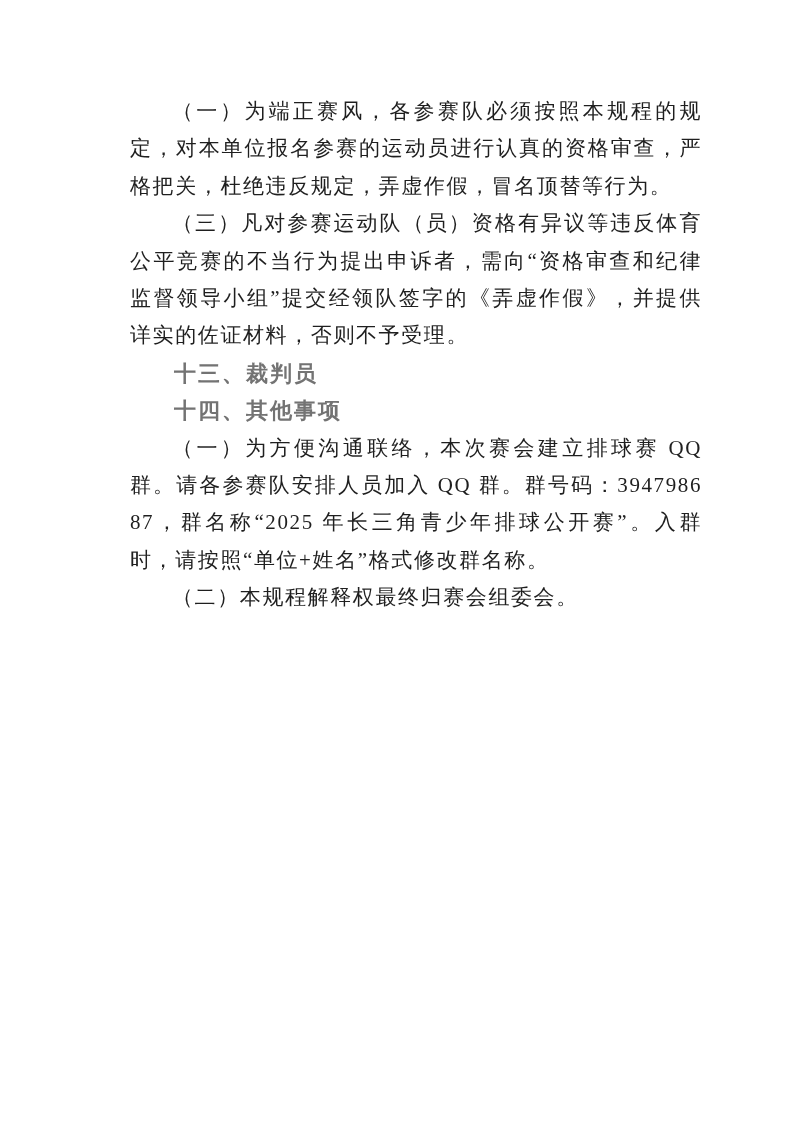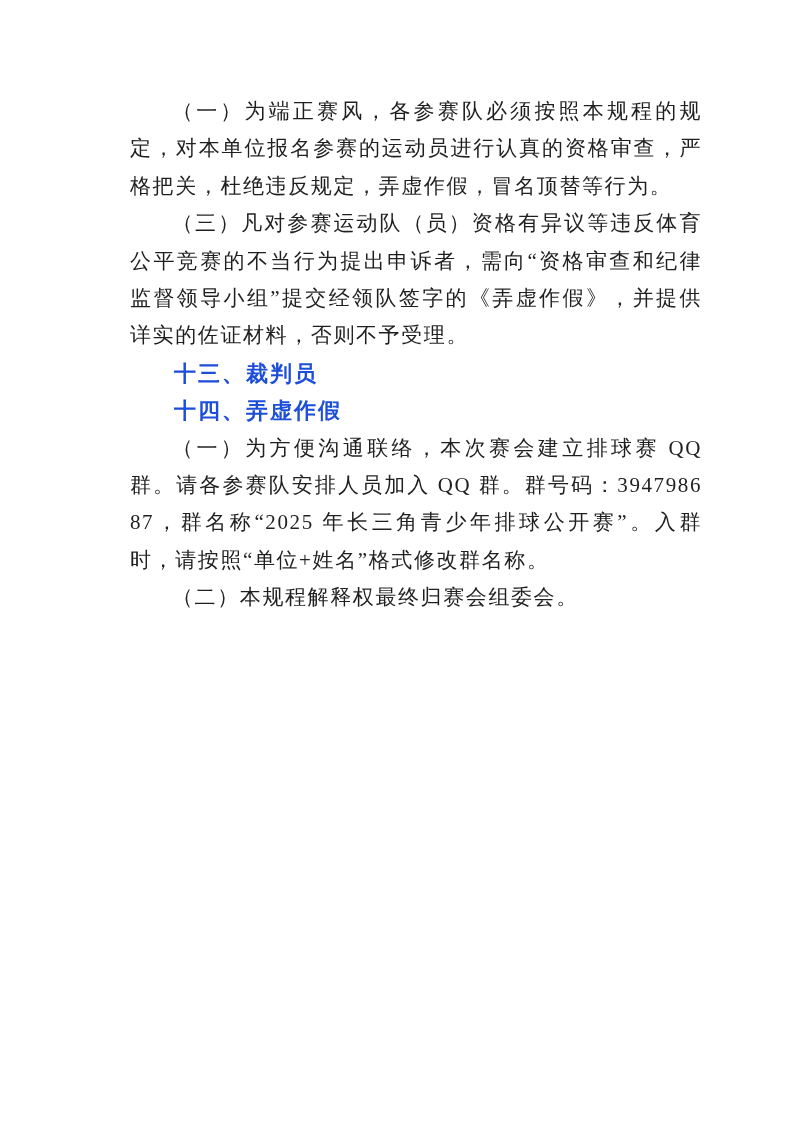--- a/index.html
+++ b/index.html
@@ -37,29 +37,29 @@
     line-height: 37.4px;
     letter-spacing: 1.6px;
     color: #1f1f1f;
     font-weight: 400;
   }
   p.heading {
     font-family: "Liberation Sans", sans-serif;
     font-size: 22px;
     line-height: 37.4px;
     letter-spacing: 2px;
-    color: #1d4ed8;
+    color: #737373;
     font-weight: 700;
   }
 </style>
 </head>
 <body>
 
 <div class="page">
   <div class="doc-body">
       <p class="body">（一）为端正赛风，各参赛队必须按照本规程的规定，对本单位报名参赛的运动员进行认真的资格审查，严格把关，杜绝违反规定，弄虚作假，冒名顶替等行为。</p>
       <p class="body">（三）凡对参赛运动队（员）资格有异议等违反体育公平竞赛的不当行为提出申诉者，需向“资格审查和纪律监督领导小组”提交经领队签字的《弄虚作假》，并提供详实的佐证材料，否则不予受理。</p>
       <p class="heading">十三、裁判员</p>
-      <p class="heading">十四、弄虚作假</p>
+      <p class="heading">十四、其他事项</p>
       <p class="body">（一）为方便沟通联络，本次赛会建立排球赛 QQ 群。请各参赛队安排人员加入 QQ 群。群号码：394798687，群名称“2025 年长三角青少年排球公开赛”。入群时，请按照“单位+姓名”格式修改群名称。</p>
       <p class="body">（二）本规程解释权最终归赛会组委会。</p>
     </div>
 </div>
 
 </body></html>

